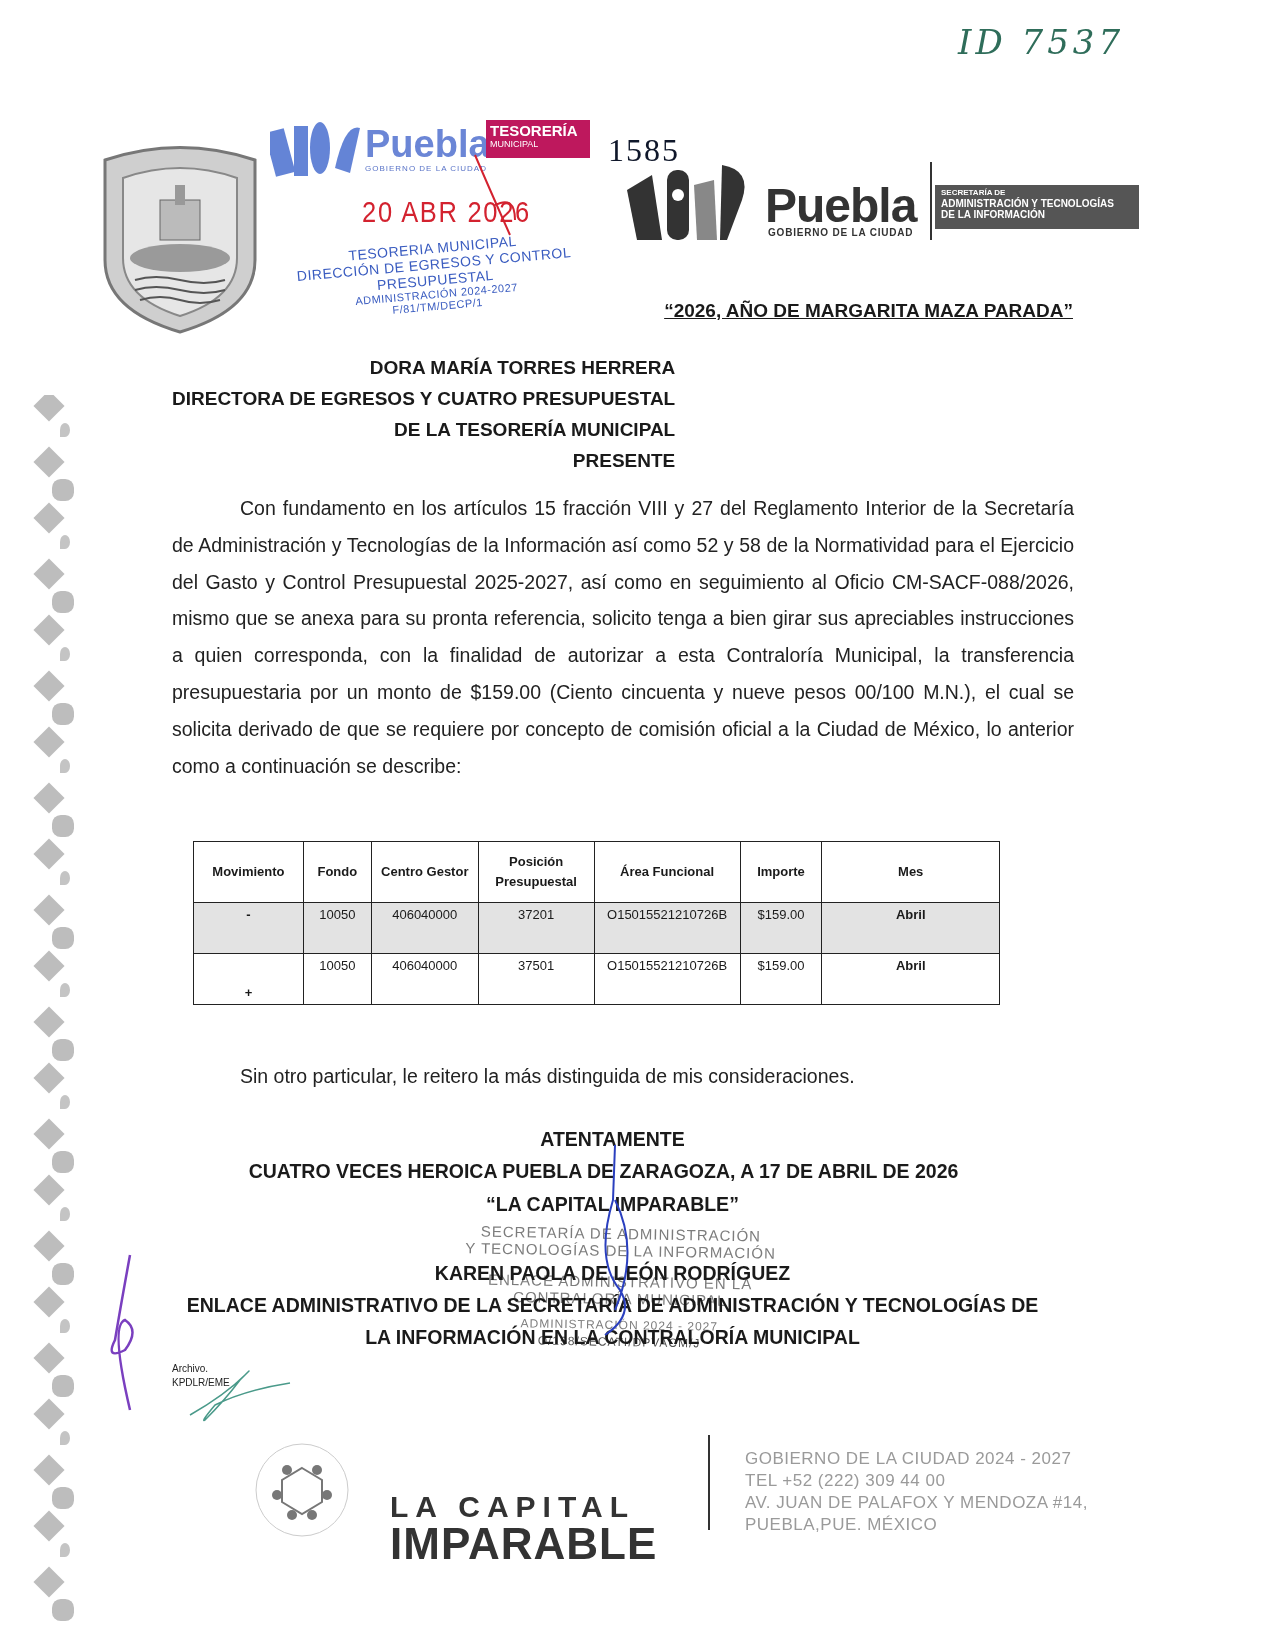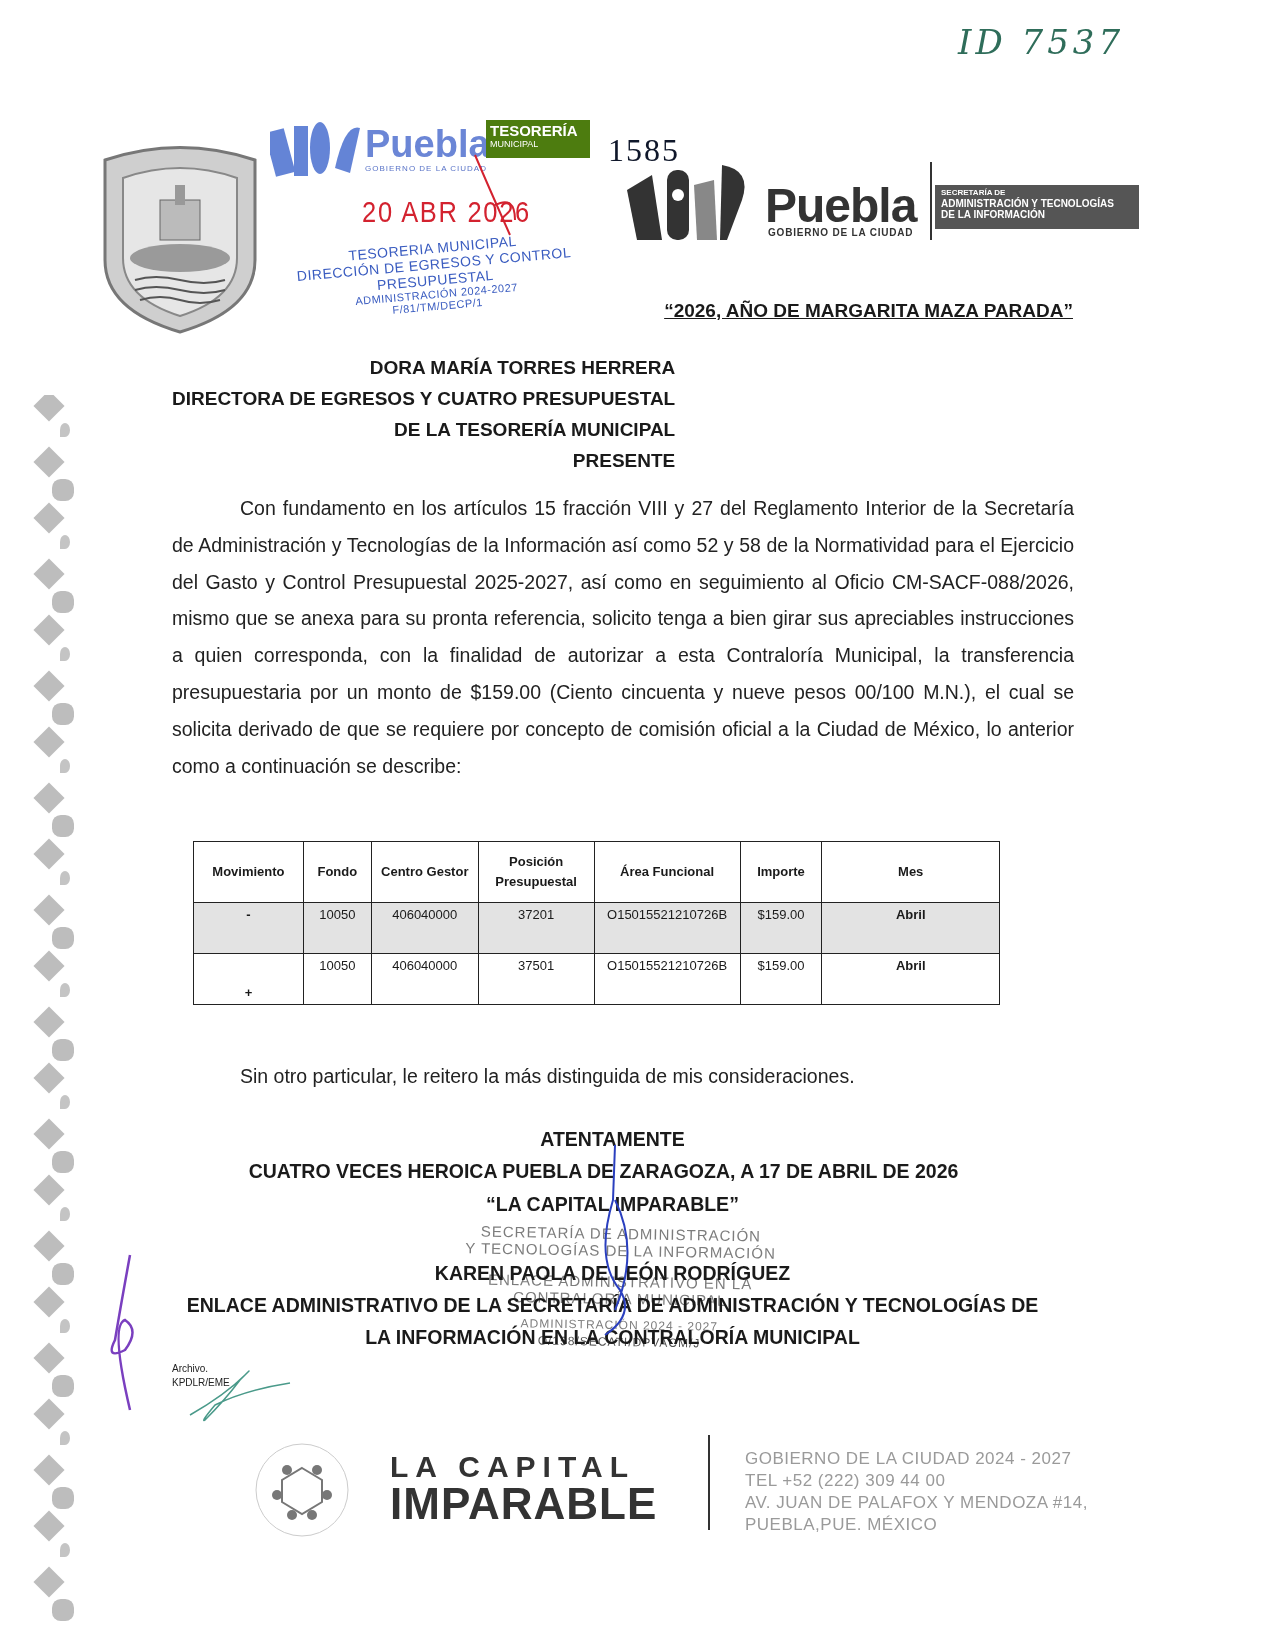--- a/index.html
+++ b/index.html
@@ -39,21 +39,21 @@
   table.t tr.r td{height:42px;font-size:13px;}
   table.t tr.shade td{background:#e3e3e3;}
   td.mes{font-weight:bold;}
   .closing{left:240px;top:1065px;font-size:19.5px;color:#222;}
   .sign-block{left:0;width:1225px;text-align:center;font-weight:bold;font-size:19.5px;}
   .sig-stamp{left:440px;top:1225px;width:360px;text-align:center;color:#666;font-size:15px;line-height:17px;letter-spacing:1px;transform:rotate(1deg);opacity:.85;}
   .archivo{left:172px;top:1362px;font-size:10px;line-height:14px;color:#222;}
   
   .footer-badge{left:252px;top:1440px;width:100px;height:100px;}
   .footer-brand{left:390px;top:1450px;width:300px;}
-  .fb-top{font-size:30px;font-weight:bold;letter-spacing:7px;color:#333;}
+  .fb-top{font-size:30px;font-weight:bold;letter-spacing:7px;color:#333;margin-top:40px;}
   .fb-bot{font-size:44px;font-weight:bold;letter-spacing:1px;color:#333;line-height:40px;}
   .footer-sep{left:708px;top:1435px;width:2px;height:95px;background:#333;}
   .footer-info{left:745px;top:1448px;font-size:17px;color:#9a9a9a;line-height:22px;letter-spacing:.5px;}
   svg{display:block;}
 </style>
 </head>
 <body>
 
 <div class="abs ornament" id="ornament">
     <div class="orn-shape diamond" style="left: 8px; top: 0px;"></div>
@@ -121,21 +121,21 @@
   <svg width="340" height="70" viewBox="0 0 340 70">
     <g fill="#4a6fd0" opacity=".85">
       <rect x="0" y="12" width="20" height="45" transform="rotate(-15 10 35)"></rect>
       <rect x="24" y="8" width="14" height="50"></rect>
       <ellipse cx="50" cy="30" rx="10" ry="26"></ellipse>
       <path d="M65 50 Q75 5 90 10 L80 55 Z"></path>
     </g>
   </svg>
   <div class="abs" style="left:95px;top:5px;font-size:38px;font-weight:bold;color:#6b86d6;">Puebla</div>
   <div class="abs" style="left:95px;top:46px;font-size:8px;color:#5a74c8;letter-spacing:1px;">GOBIERNO DE LA CIUDAD</div>
-  <div class="abs" style="left:216px;top:2px;width:104px;height:38px;background:#4d7c0f;color:#fff;padding:2px 4px;box-sizing:border-box;">
+  <div class="abs" style="left:216px;top:2px;width:104px;height:38px;background:#be185d;color:#fff;padding:2px 4px;box-sizing:border-box;">
     <div style="font-size:15px;font-weight:bold;">TESORERÍA</div>
     <div style="font-size:9px;">MUNICIPAL</div>
   </div>
 </div>
 <div class="abs stamp-date">20 ABR 2026</div>
 <svg class="abs" style="left:470px;top:150px;" width="60" height="90">
   <path d="M5 5 Q20 40 40 85 M25 55 Q45 45 45 70" stroke="#d3222f" stroke-width="2" fill="none"></path>
 </svg>
 <div class="abs stamp-text">
   <div>TESORERIA MUNICIPAL</div>

